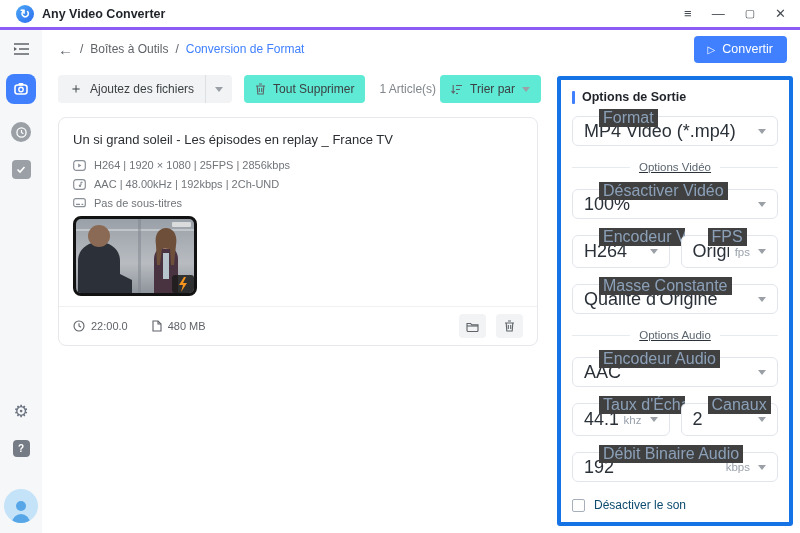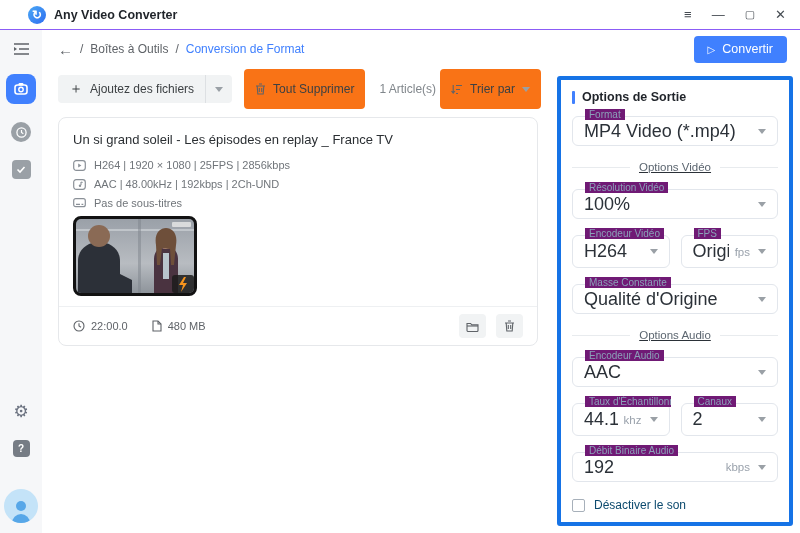--- a/index.html
+++ b/index.html
@@ -1,21 +1,21 @@
 <!DOCTYPE html>
 <html style="--accent: #4080fe; --panel-border: #1673e6;"><head>
 <meta charset="utf-8">
 <style>
   * { margin:0; padding:0; box-sizing:border-box; }
   html,body { width:800px; height:533px; overflow:hidden; }
   body { font-family:"Liberation Sans", sans-serif; background:#fff; color:#2b3138; font-size:12px; }
   .app { width:800px; height:533px; display:flex; flex-direction:column; background:#fff; }
 
   
-  .titlebar { height:30px; display:flex; align-items:center; justify-content:space-between; padding:0 14px 0 28px; border-bottom:1px solid #8b5cf6; background:#fff; flex:0 0 auto; }
+  .titlebar { height:30px; display:flex; align-items:center; justify-content:space-between; padding:0 14px 0 16px; border-bottom:3px solid #8b5cf6; background:#fff; flex:0 0 auto; }
   .titlebar-left { display:flex; align-items:center; gap:8px; }
   .logo { width:18px; height:18px; border-radius:50%; background:linear-gradient(135deg,#4aa8f5,#2f6ef0); position:relative; }
   .logo::after { content:"↻"; position:absolute; inset:0; color:#fff; font-size:12px; line-height:18px; text-align:center; font-weight:bold; }
   .app-title { font-size:12.5px; font-weight:bold; color:#1f2329; }
   .titlebar-right { display:flex; align-items:center; gap:20px; color:#454b52; }
   .winbtn { font-size:13px; line-height:1; cursor:default; }
   .winbtn.max { font-size:11px; }
 
   
   .app-body { flex:1; display:flex; min-height:0; }
@@ -42,21 +42,21 @@
   .back-arrow { font-size:15px; color:#5f6368; }
   .crumb-current { color:var(--accent,#4080fe); }
   .convert-btn { display:flex; align-items:center; gap:7px; background:var(--accent,#4080fe); color:#fff; border:none; border-radius:4px; height:27px; padding:0 14px; font-size:12.5px; font-family:inherit; }
   .play-glyph { font-size:10px; }
 
   .content-cols { flex:1; display:flex; min-height:0; padding:0 7px 0 16px; }
   .main-col { flex:1; min-width:0; padding-right:16px; }
 
   
   .toolbar { display:flex; align-items:center; margin-top:7px; height:28px; }
-  .btn-gray { display:flex; align-items:center; gap:7px; background:#f97316; border-radius:4px; height:40px; padding:0 11px; font-size:12px; color:#3c4043; }
+  .btn-gray { display:flex; align-items:center; gap:7px; background:#5eead4; border-radius:4px; height:28px; padding:0 11px; font-size:12px; color:#3c4043; }
   .btn-split { display:flex; background:#f1f3f4; border-radius:4px; height:28px; overflow:hidden; }
   .btn-split .main-part { display:flex; align-items:center; gap:7px; padding:0 11px; font-size:12px; color:#3c4043; }
   .btn-split .chev-part { display:flex; align-items:center; padding:0 9px; border-left:1px solid #dde0e3; color:#80868b; }
   .toolbar-right { margin-left:auto; display:flex; align-items:center; gap:4px; }
   .item-count { color:#80868b; font-size:12px; }
   .plus-glyph { font-size:14px; color:#3c4043; }
   .chev { display:inline-block; width:8px; height:5px; }
 
   
   .file-card { margin-top:14px; width:480px; border:1px solid #e6e8eb; border-radius:8px; background:#fff; }
@@ -71,21 +71,21 @@
   .meta { display:flex; align-items:center; gap:6px; color:#5f6368; font-size:11px; }
   .footer-actions { margin-left:auto; display:flex; gap:10px; }
   .mini-btn { width:27px; height:24px; background:#f1f3f4; border:none; border-radius:4px; display:flex; align-items:center; justify-content:center; color:#5f6368; }
 
   
   .panel { width:236px; flex:0 0 auto; border:4px solid var(--panel-border,#1673e6); border-radius:3px; background:#fff; margin-bottom:7px; padding:10px 11px 10px; display:flex; flex-direction:column;margin-top:8px; }
   .panel-header { display:flex; align-items:center; gap:7px; margin-bottom:12px; }
   .panel-bar { width:3px; height:13px; background:var(--accent,#4080fe); border-radius:1px; }
   .panel-title { font-size:12.5px; font-weight:bold; color:#1f2329; }
   .fieldset { position:relative; border:1px solid #e2e6ec; border-radius:6px; height:33px; display:flex; align-items:center; padding:0 11px; background:#fff; }
-  .flabel { position:absolute; top:-8px; left:12px; background:#701a75; padding:0 4px; font-size:10px; color:#8ba0b8; white-space:nowrap; max-width:90%; overflow:hidden; }
+  .flabel { position:absolute; top:-8px; left:26px; background:#404040; padding:0 4px; font-size:16px; color:#8ba0b8; white-space:nowrap; max-width:90%; overflow:hidden; }
   .fvalue { font-size:18px; color:#2b3138; white-space:nowrap; overflow:hidden; }
   .funit { font-size:11.5px; color:#9aa2ac; margin-left:auto; padding-left:6px; }
   .farrow { margin-left:auto; display:flex; flex:0 0 auto; }
   .farrow.after-unit { margin-left:8px; }
   .sec-divider { display:flex; align-items:center; gap:9px; margin:15px 0 16px;text-decoration:underline; }
   .sec-divider .line { flex:1; height:1px; background:#e8ebee; }
   .sec-divider .sec-label { font-size:11.5px; color:#5c6670; }
   .field-gap { margin-top:16px; }
   .two-col { display:flex; gap:11px; }
   .two-col .fieldset { flex:1; min-width:0; }
@@ -322,21 +322,21 @@
               </span>
           </div>
 
           <div class="sec-divider">
             <span class="line"></span>
             <span class="sec-label">Options Vidéo</span>
             <span class="line"></span>
           </div>
 
           <div class="fieldset">
-            <span class="flabel">Résolution Vidéo</span>
+            <span class="flabel">Désactiver Vidéo</span>
             <span class="fvalue">100%</span>
             <span class="farrow">
                 <svg class="chev" viewBox="0 0 8 5">
                   <path d="M0 0l4 5 4-5z" fill="#9aa0a6"></path>
                 </svg>
               </span>
           </div>
 
           <div class="two-col field-gap">
             <div class="fieldset">

